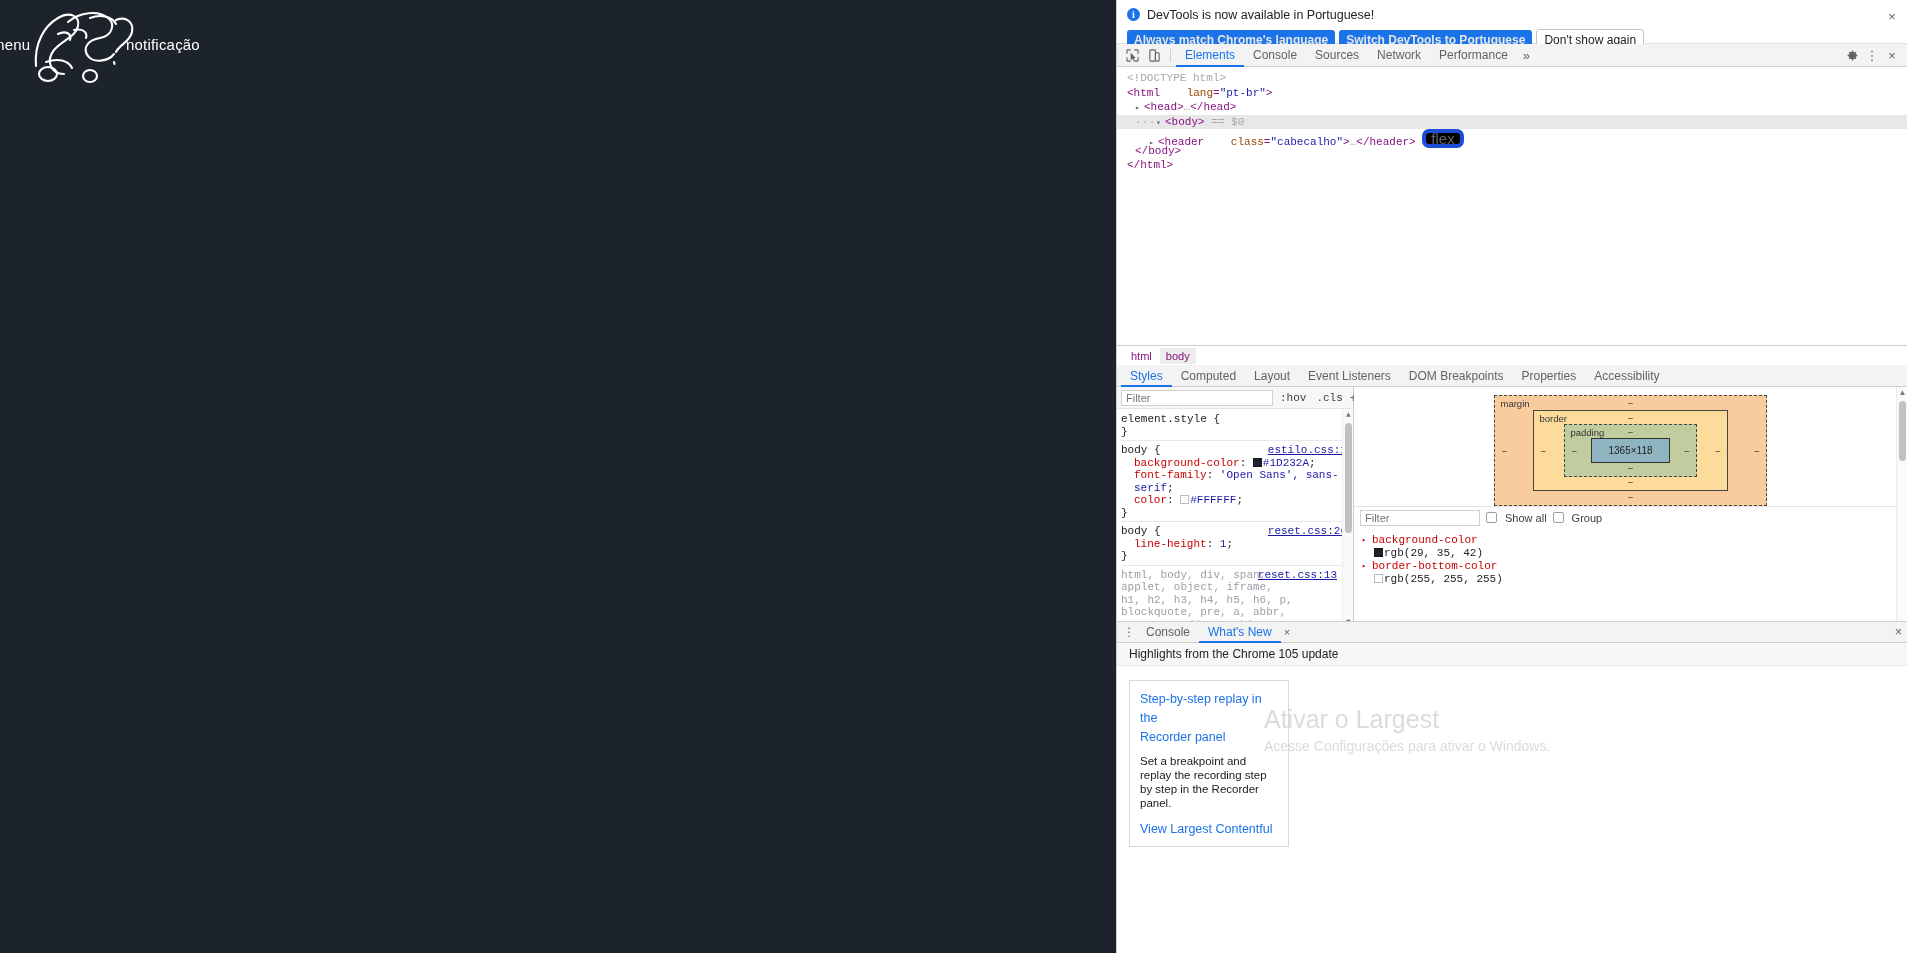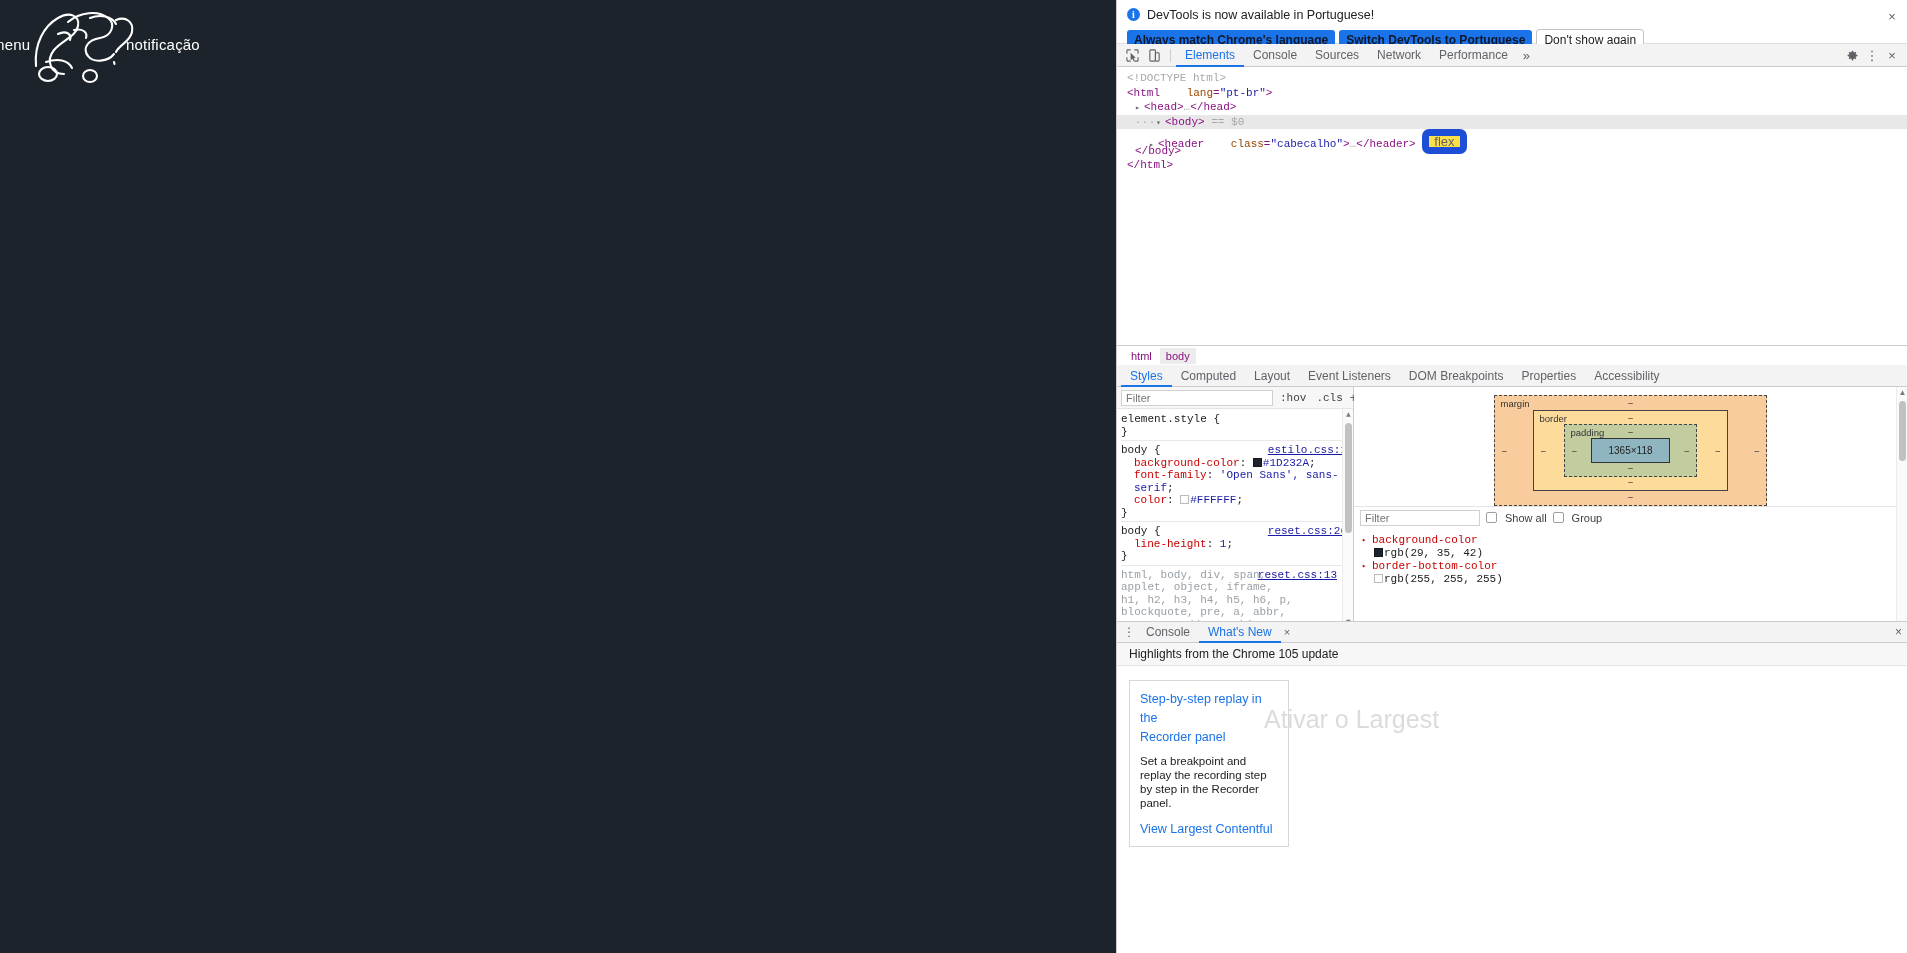--- a/index.html
+++ b/index.html
@@ -65,21 +65,21 @@
   .info-icon {
     width: 13px; height: 13px; border-radius: 50%;
     background: #1a73e8; color: #fff;
     font-size: 10px; font-weight: bold; font-family: "Liberation Serif", serif;
     display: flex; align-items: center; justify-content: center;
     flex: 0 0 auto; line-height: 1;
   }
   .dt-banner-text { font-size: 12.5px; color: #202124; }
   .dt-banner-row2 { display: flex; align-items: center; gap: 4px; margin-top: 6px; }
   .btn-blue {
-    background: #1a73e8; color: #0f172a;
+    background: #1a73e8; color: #e5e5e5;
     border: none; border-radius: 3px;
     font-family: "Liberation Sans", sans-serif;
     font-size: 12px; font-weight: bold;
     padding: 3px 7px; cursor: pointer; white-space: nowrap;
     line-height: 14px;
   }
   .btn-plain {
     background: #fff; color: #202124;
     border: 1px solid #c4c4c4; border-radius: 3px;
     font-family: "Liberation Sans", sans-serif;
@@ -134,23 +134,23 @@
   .ind1 { padding-left: 18px; }
   .ind2 { padding-left: 32px; }
   .tg { color: #881280; }
   .an { color: #994500; margin-left: 20px; }
   .av { color: #1a1aa6; }
   .pn { color: #a8a8a8; }
   .dc { color: #a8a8a8; }
   .tri { color: #5f6368; font-size: 8px; display:inline-block; width: 9px;}
   .dots { color: #9aa0a6; letter-spacing: 1px; font-size: 10px; }
   .flexbadge {
-    display: inline-block; border: 7px solid #1d4ed8; border-radius: 7px;
-    font-family: "Liberation Sans", sans-serif; font-size: 13px;
-    padding: 0 5px; color: #5f6368; background: #fde047;
+    display: inline-block; border: 4px solid #1d4ed8; border-radius: 7px;
+    font-family: "Liberation Sans", sans-serif; font-size: 15px;
+    padding: 0 5px; color: #5f6368; background: #000000;
     line-height: 11px; vertical-align: 1px;
   }
 
   
   .dom-crumbs {
     height: 20px; border-top: 1px solid #cdcdcd;
     display: flex; align-items: center; gap: 2px; padding-left: 8px;
     background: #fff; font-size: 11px;
     font-family: "Liberation Sans", sans-serif;
   }
@@ -573,15 +573,16 @@
           <div class="wn-desc">Set a breakpoint and replay the recording step by step in the Recorder panel.</div>
           <a class="wn-link2">View Largest Contentful</a>
         </div>
 
       </div>
     </div>
   </div>
 
   <div class="watermark">
     <div class="wm1">Ativar o Largest</div>
+    <div class="wm2">Acesse Configurações para ativar o Windows.</div>
   </div>
 
 </div>
 
 </body></html>

